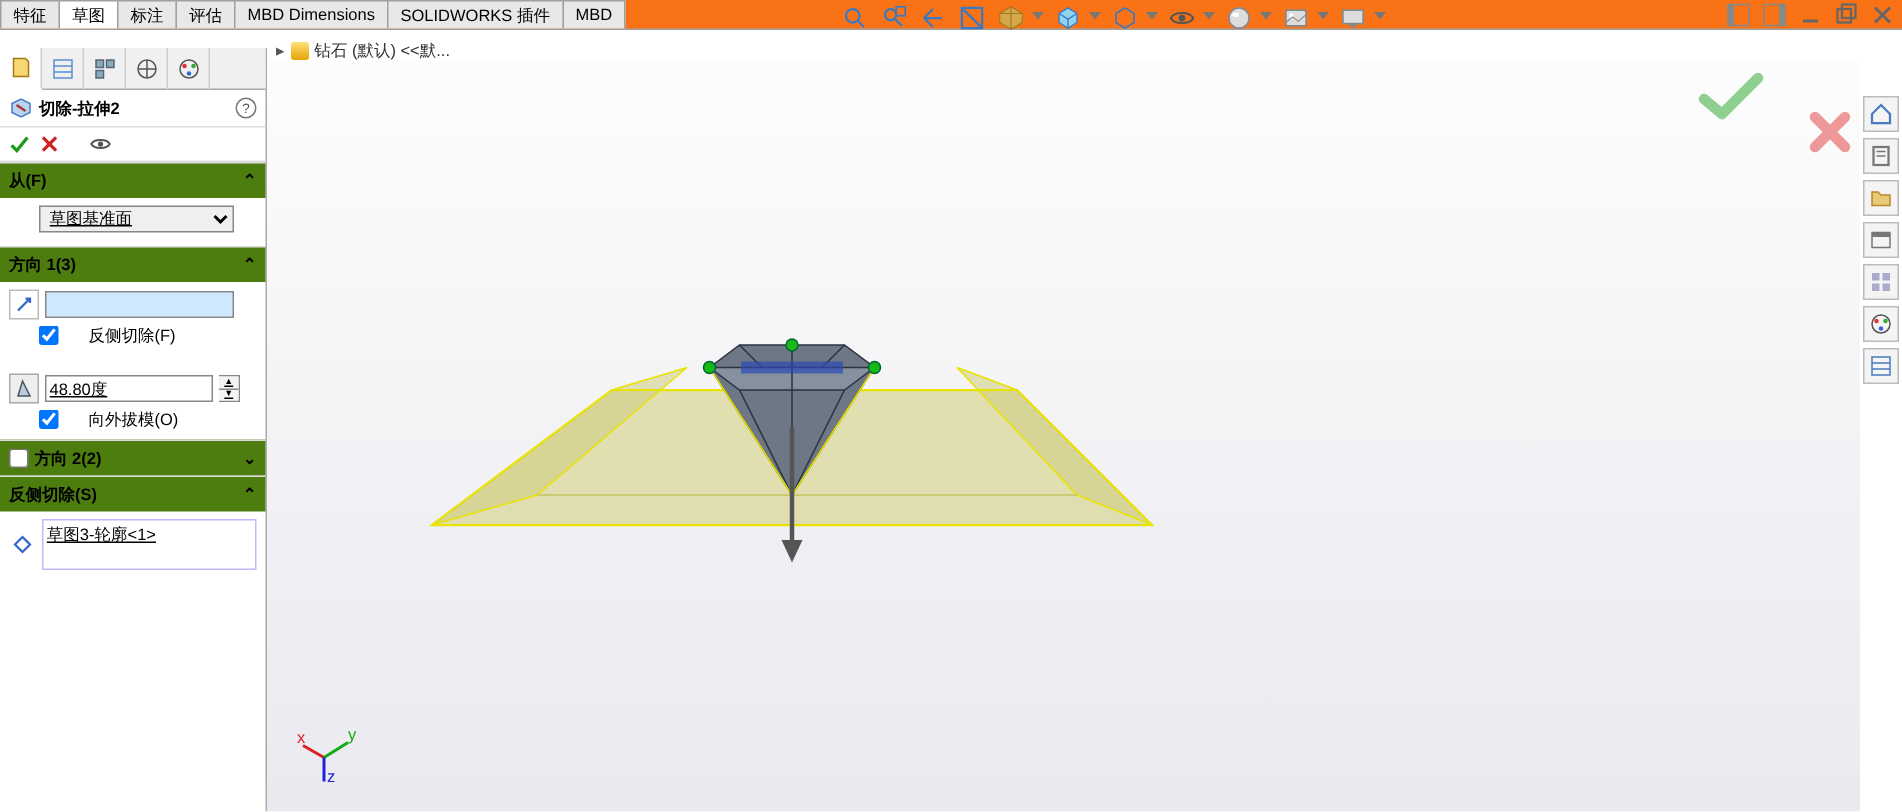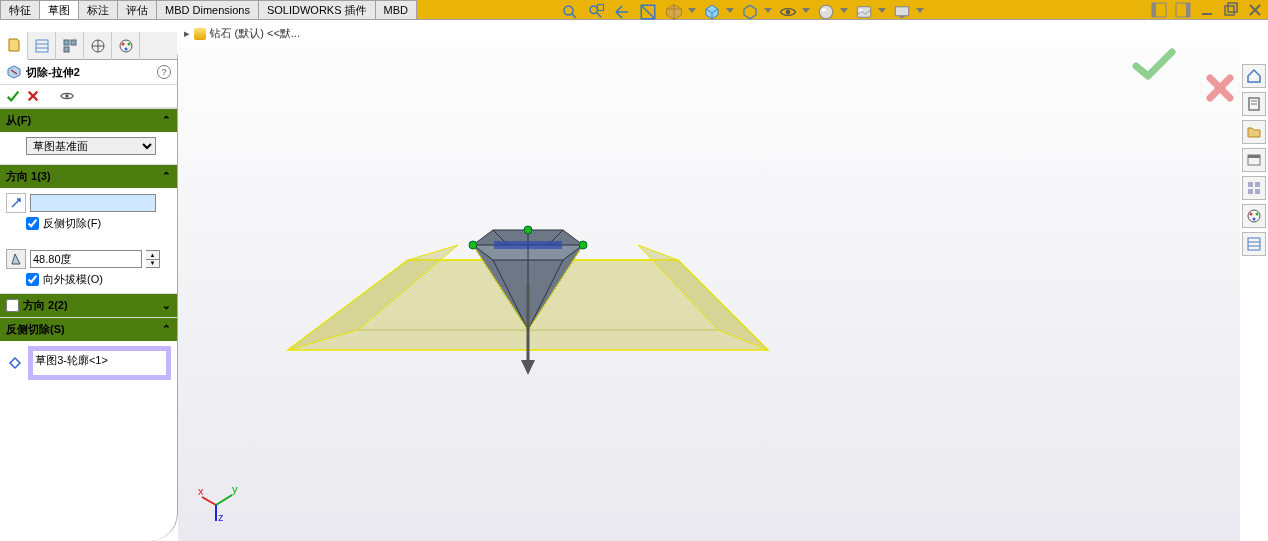--- a/index.html
+++ b/index.html
@@ -1,61 +1,61 @@
 <!DOCTYPE html>
 <html><head>
 <meta charset="utf-8">
 <style>
 * { box-sizing: border-box; margin: 0; padding: 0; font-family: "Microsoft YaHei", Arial, sans-serif; font-size: 11px; }
 body { width: 1268px; height: 541px; background: #fff; overflow: hidden; position: relative; }
 
 
-.tabs { display: flex; align-items: stretch; height: 20px; border-bottom: 1px solid #a0a0a0; background: #eab308; }
+.tabs { display: flex; align-items: stretch; height: 20px; border-bottom: 1px solid #a0a0a0; background: #f97316; }
 .tabs .tab { padding: 2px 8px; border: 1px solid #a0a0a0; border-bottom: none; margin-right: -1px; background: #e8e8e8; cursor: pointer; display: flex; align-items: center; }
 .tabs .tab.active { background: #fff; font-weight: normal; }
 .tabs .tab:first-child { margin-left: 0; }
 
 
 .view-toolbar { position: absolute; top: 0; left: 560px; height: 24px; display: flex; align-items: center; gap: 6px; }
 .view-toolbar .vbtn { width: 20px; height: 20px; display: flex; align-items: center; justify-content: center; cursor: pointer; color: #3a78c4; }
 .view-toolbar .vbtn svg { width: 18px; height: 18px; }
 .dropdown-arrow { width: 8px; height: 8px; display: inline-block; border-left: 4px solid transparent; border-right: 4px solid transparent; border-top: 5px solid #777; margin-left: -2px; }
 
 
 .window-btns { position: absolute; top: 2px; right: 4px; display: flex; gap: 6px; align-items: center; }
 .window-btns .wbtn { width: 18px; height: 16px; display: flex; align-items: center; justify-content: center; color: #666; cursor: pointer; }
 
 
 .right-strip { position: absolute; right: 0; top: 60px; width: 28px; display: flex; flex-direction: column; gap: 4px; align-items: center; padding-top: 4px; }
 .right-strip .rbtn { width: 24px; height: 24px; border: 1px solid #bbb; background: #f4f4f4; display: flex; align-items: center; justify-content: center; cursor: pointer; }
 .right-strip .rbtn svg { width: 16px; height: 16px; }
 
 
-.left-panel { position: absolute; left: 0; top: 32px; width: 178px; height: 509px; border-right: 1px solid #aaa; background: #fff; border-radius: 28px; }
+.left-panel { position: absolute; left: 0; top: 32px; width: 178px; height: 509px; border-right: 1px solid #aaa; background: #fff; }
 .panel-tabs { display: flex; height: 28px; border-bottom: 1px solid #aaa; background: #f0f0f0; }
 .panel-tabs .ptab { width: 28px; height: 28px; display: flex; align-items: center; justify-content: center; border-right: 1px solid #ccc; cursor: pointer; }
 .panel-tabs .ptab.active { background: #fff; border-bottom: 2px solid #fff; margin-bottom: -1px; }
 
 .feature-header { display: flex; align-items: center; padding: 4px 6px; border-bottom: 1px solid #ddd; }
 .feature-header .title { flex: 1; font-weight: bold; margin-left: 4px; }
 .help-icon { width: 14px; height: 14px; border: 1px solid #777; border-radius: 7px; font-size: 9px; line-height: 12px; text-align: center; color: #555; }
 
 .confirm-row { display: flex; align-items: center; gap: 6px; padding: 4px 6px; border-bottom: 1px solid #ddd; }
 .confirm-row .cbtn { width: 14px; height: 14px; cursor: pointer; display: flex; align-items: center; justify-content: center; }
 
 .section-head { display: flex; align-items: center; padding: 4px 6px; font-weight: bold; background: #4d7c0f; border-top: 1px solid #ddd; cursor: pointer; }
 .section-head .caret { margin-left: auto; }
 .section-body { padding: 2px 6px 6px 6px; }
-.row { display: flex; align-items: center; gap: 4px; margin: 3px 0; }
+.row { display: flex; align-items: center; gap: 4px; margin: 3px 0; text-decoration: underline; }
 .icon-btn { width: 20px; height: 20px; border: 1px solid #aaa; background: #eee; display: flex; align-items: center; justify-content: center; cursor: pointer; }
 select, input[type="text"] { height: 18px; border: 1px solid #888; padding: 0 2px; font-size: 11px; }
 .spinner { width: 14px; display: flex; flex-direction: column; border: 1px solid #888; border-left: none; height: 18px; }
 .spinner div { flex: 1; display: flex; align-items: center; justify-content: center; font-size: 6px; border-bottom: 1px solid #888; cursor: pointer; background: #f4f4f4; }
 .spinner div:last-child { border-bottom: none; }
-.chk { display: flex; align-items: center; gap: 4px; font-size: 10px; margin-left: 20px; }
+.chk { display: flex; align-items: center; gap: 20px; font-size: 10px; margin-left: 20px; }
 
 
 .breadcrumb { position: absolute; left: 184px; top: 26px; display: flex; align-items: center; gap: 4px; font-size: 11px; color: #333; }
 .breadcrumb .arrow { color: #555; }
 .breadcrumb .doc-icon { width: 12px; height: 12px; background: linear-gradient(#ffe27a,#e6a400); border-radius: 2px; }
 
 
 .viewport { position: absolute; left: 178px; top: 40px; right: 28px; bottom: 0; background: linear-gradient(#fdfdfd, #e9e9ef); overflow: hidden; }
 .triad { position: absolute; left: 20px; bottom: 18px; width: 40px; height: 40px; }
 .check-mark { position: absolute; right: 64px; top: 6px; }
@@ -332,21 +332,21 @@
     <span>反侧切除(S)</span>
     <span class="caret">⌃</span>
   </div>
   <div class="section-body">
     <div class="row">
       <span class="icon-btn" style="background:#fff;border:none">
           <svg width="14" height="14" viewBox="0 0 14 14">
             <path d="M7 2 L12 7 L7 12 L2 7 Z" fill="none" stroke="#36c" stroke-width="1.5"></path>
           </svg>
         </span>
-      <div style="border:5px solid #c4b5fd;width:156px;height:34px;padding:2px;font-size:10px">
+      <div style="border:1px solid #c4b5fd;width:156px;height:34px;padding:2px;font-size:10px">
         <span>草图3-轮廓&lt;1&gt;</span>
       </div>
     </div>
   </div>
 </div>
 
 <div class="viewport">
 
   <svg class="check-mark" width="44" height="36">
     <path d="M4 20 L16 30 L40 6" stroke="#8fcf8f" stroke-width="7" fill="none" stroke-linecap="round" stroke-linejoin="round"></path>

